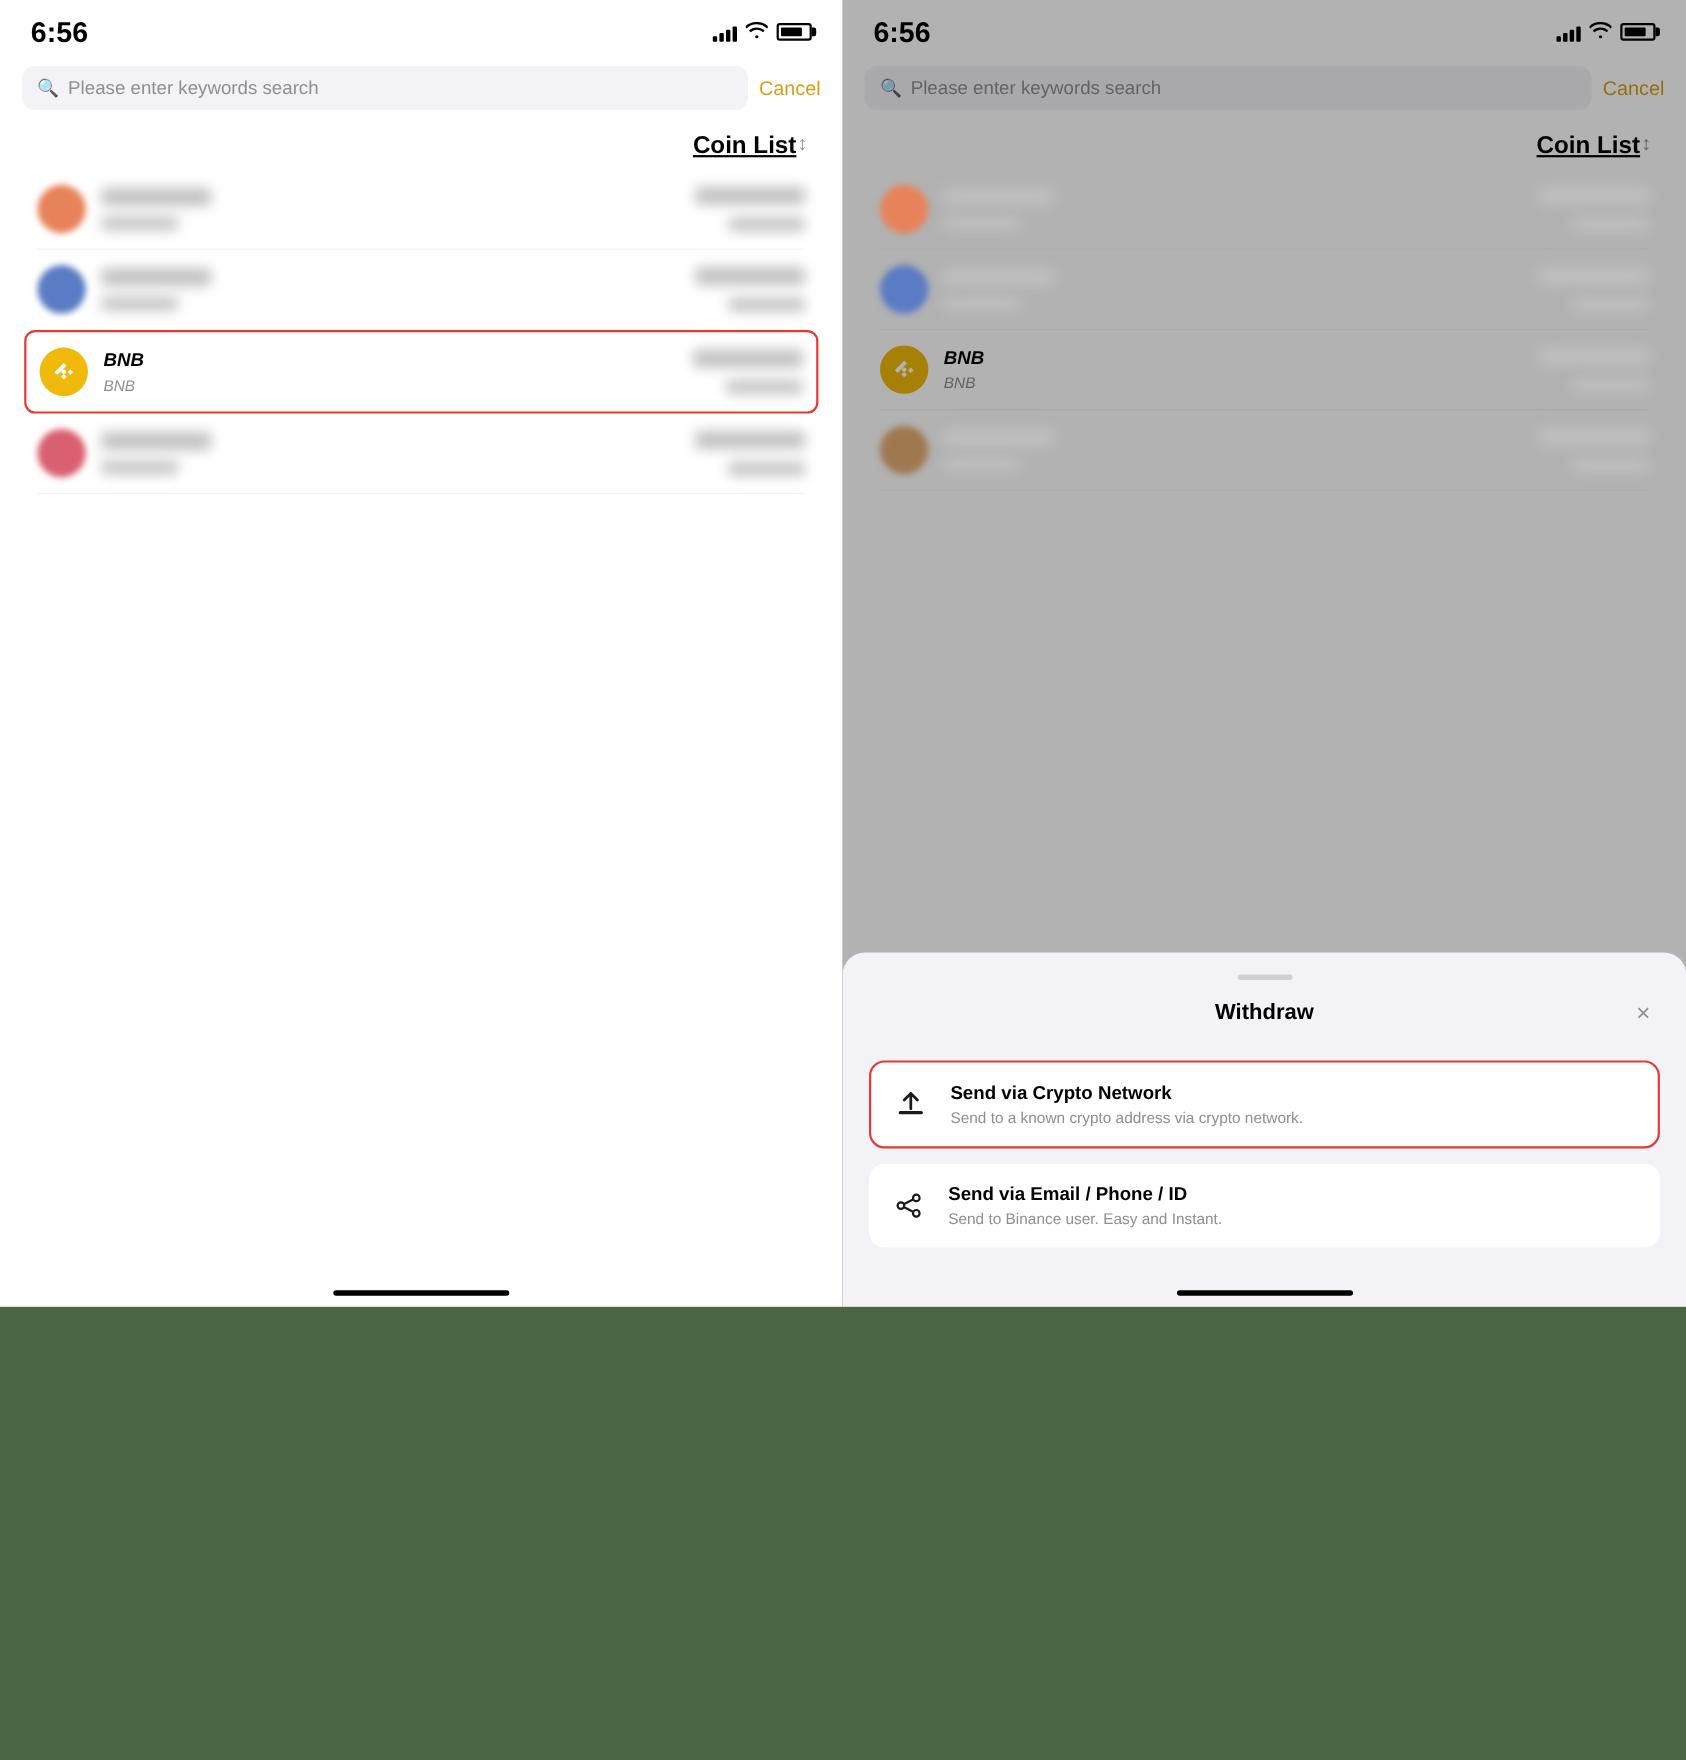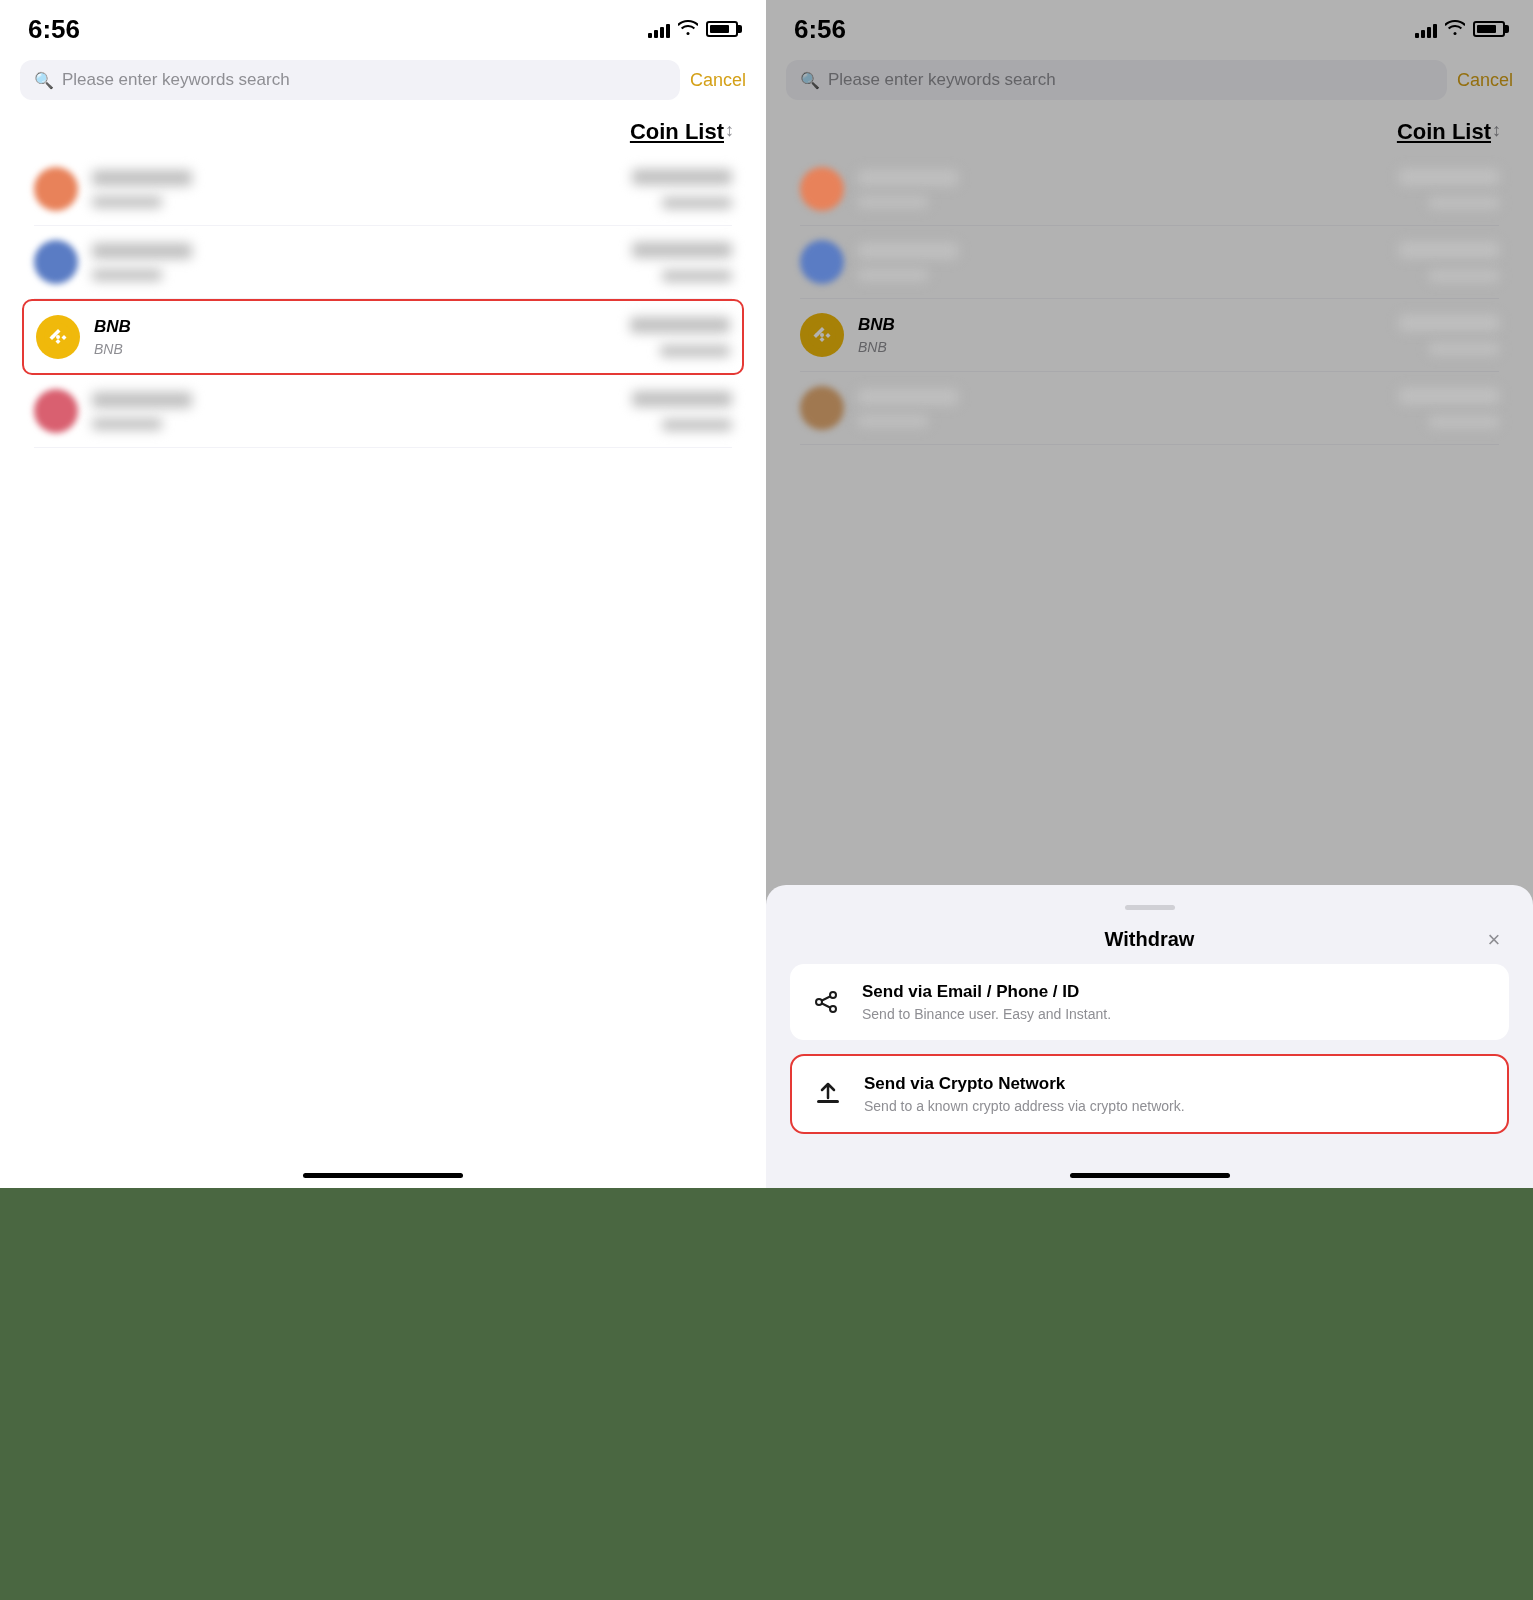--- a/index.html
+++ b/index.html
@@ -246,21 +246,21 @@
       height: 5px;
       background: #d0d0d5;
       border-radius: 3px;
       margin: 0 auto 18px auto;
     }
     .bottom-sheet-header {
       display: flex;
       justify-content: center;
       align-items: center;
       position: relative;
-      margin-bottom: 13px;
+      margin-bottom: 32px;
     }
     .bottom-sheet-title {
       font-size: 20px;
       font-weight: 600;
       color: #000;
     }
     .close-btn {
       position: absolute;
       right: 0;
       top: 50%;
@@ -543,45 +543,45 @@
 
   <div style="flex:1;"></div>
 
   <div class="bottom-sheet">
     <div class="bottom-sheet-handle"></div>
     <div class="bottom-sheet-header">
       <span class="bottom-sheet-title">Withdraw</span>
       <span class="close-btn">×</span>
     </div>
 
+    <div class="option-card highlighted-card">
+      <div class="option-icon-wrap">
+        <svg width="28" height="28" viewBox="0 0 28 28" fill="none">
+          <rect x="3" y="20" width="22" height="3" rx="1.5" fill="#1a1a1a"></rect>
+          <path d="M14 4v14M8 10l6-6 6 6" stroke="#1a1a1a" stroke-width="2.5" stroke-linecap="round" stroke-linejoin="round"></path>
+        </svg>
+      </div>
+      <div class="option-info">
+        <div class="option-title">Send via Crypto Network</div>
+        <div class="option-desc">Send to a known crypto address via crypto network.</div>
+      </div>
+    </div>
+
     <div class="option-card">
       <div class="option-icon-wrap">
         <svg width="28" height="28" viewBox="0 0 28 28" fill="none">
           <circle cx="21" cy="7" r="3" stroke="#1a1a1a" stroke-width="2"></circle>
           <circle cx="7" cy="14" r="3" stroke="#1a1a1a" stroke-width="2"></circle>
           <circle cx="21" cy="21" r="3" stroke="#1a1a1a" stroke-width="2"></circle>
           <path d="M10 12.5l8-4M10 15.5l8 4" stroke="#1a1a1a" stroke-width="2" stroke-linecap="round"></path>
         </svg>
       </div>
       <div class="option-info">
         <div class="option-title">Send via Email / Phone / ID</div>
         <div class="option-desc">Send to Binance user. Easy and Instant.</div>
       </div>
     </div>
 
-    <div class="option-card highlighted-card">
-      <div class="option-icon-wrap">
-        <svg width="28" height="28" viewBox="0 0 28 28" fill="none">
-          <rect x="3" y="20" width="22" height="3" rx="1.5" fill="#1a1a1a"></rect>
-          <path d="M14 4v14M8 10l6-6 6 6" stroke="#1a1a1a" stroke-width="2.5" stroke-linecap="round" stroke-linejoin="round"></path>
-        </svg>
-      </div>
-      <div class="option-info">
-        <div class="option-title">Send via Crypto Network</div>
-        <div class="option-desc">Send to a known crypto address via crypto network.</div>
-      </div>
-    </div>
-
     <div class="home-indicator" style="padding-top:10px;">
       <div class="home-bar"></div>
     </div>
   </div>
 </div>
 
 </body></html>

